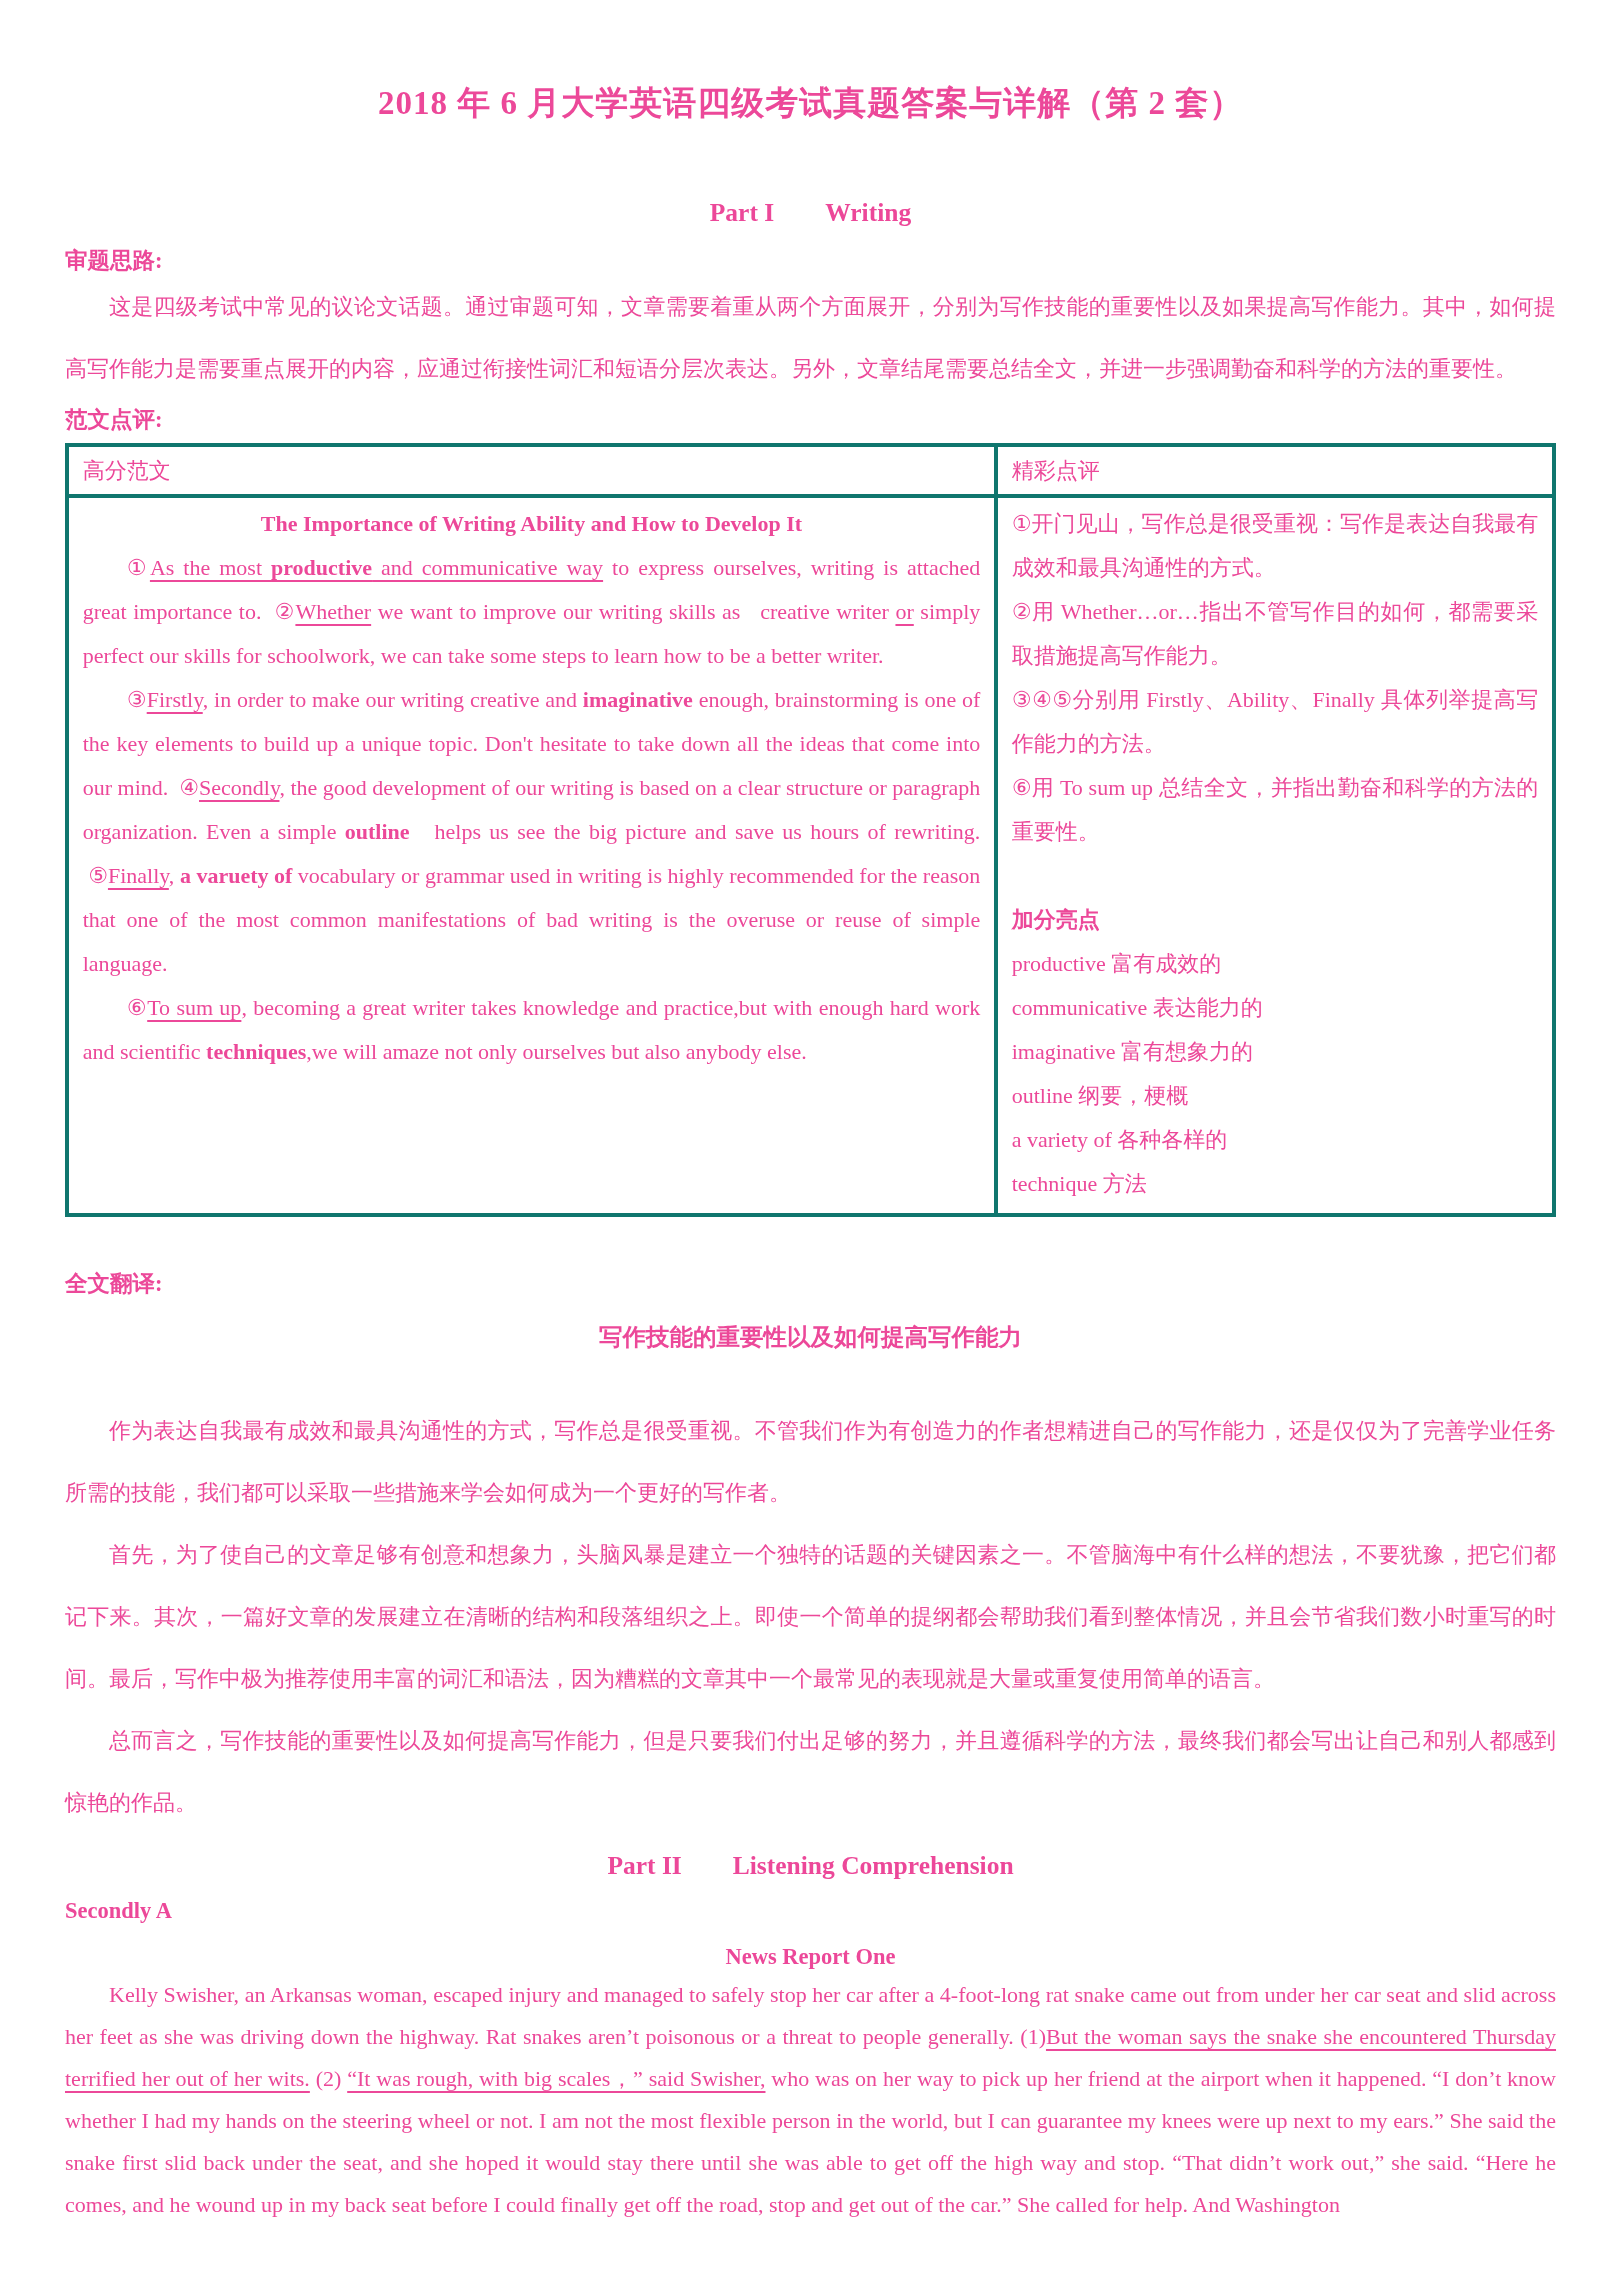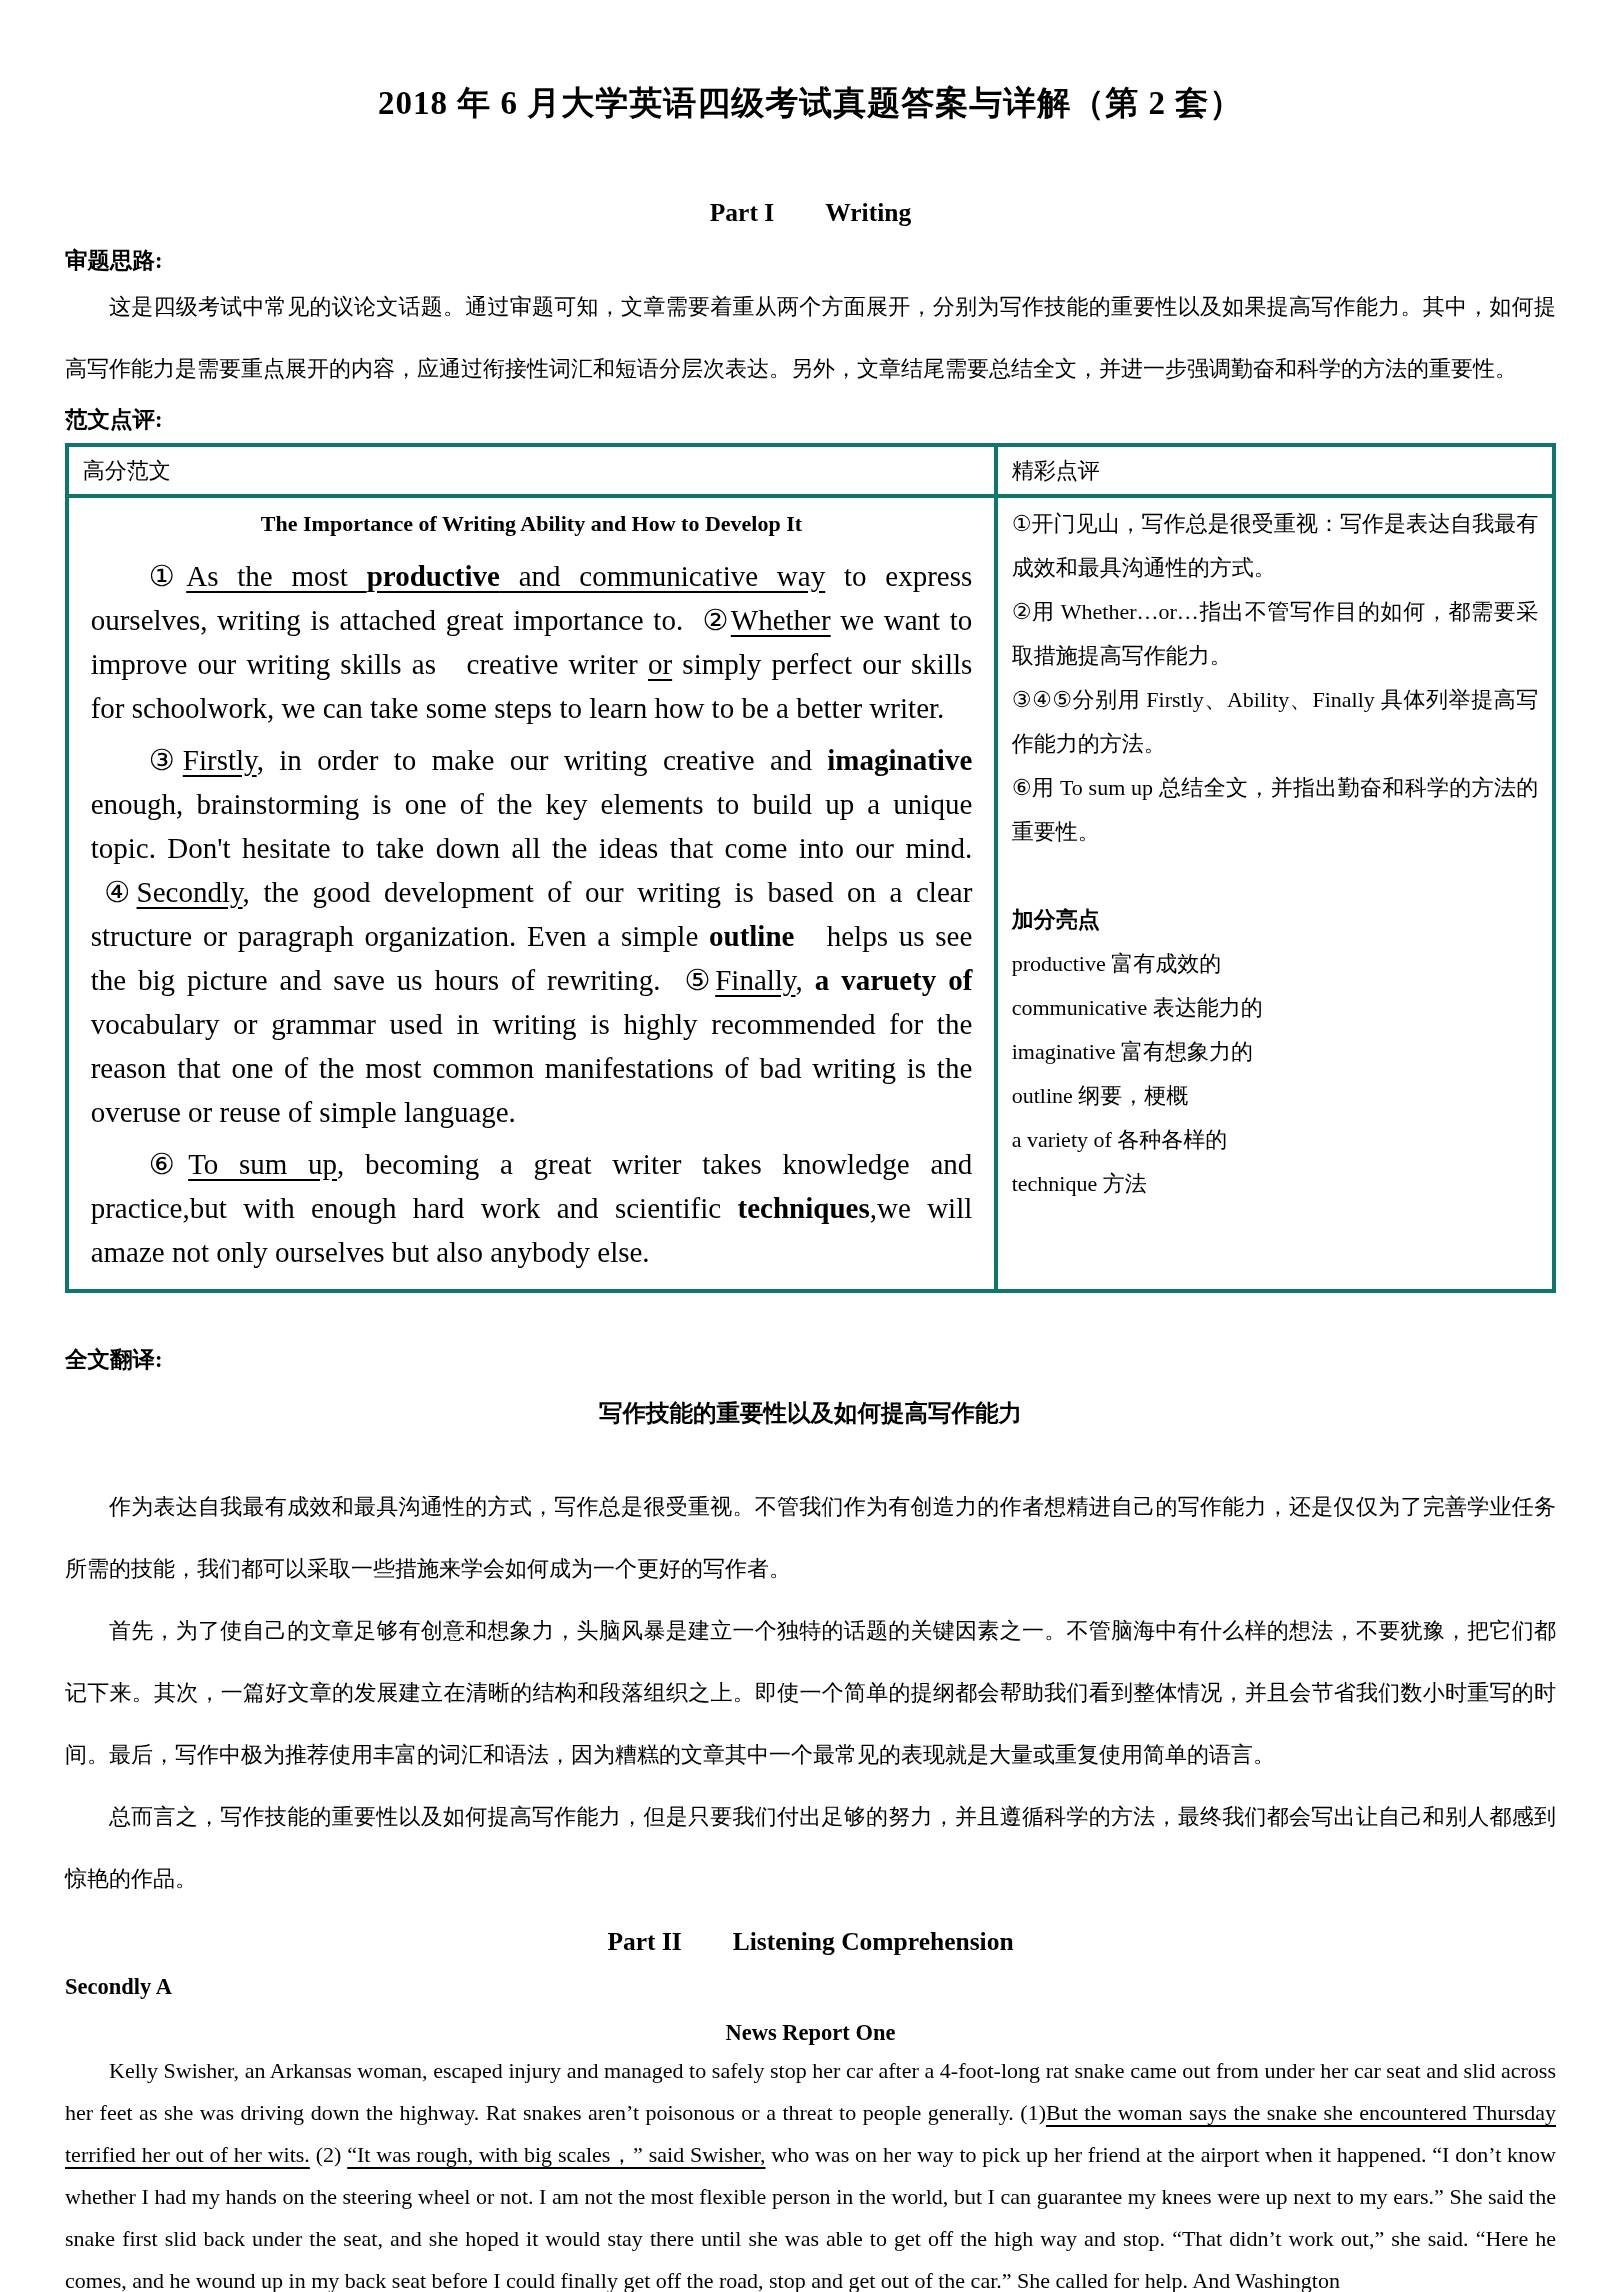--- a/index.html
+++ b/index.html
@@ -2,21 +2,21 @@
 <html><head>
 <meta charset="utf-8">
 <style>
   html,body{margin:0;padding:0;background:#888;}
   .page{
     position:relative;
     width:1621px;
     height:2293px;
     margin:0 auto;
     background:#ffffff;
-    color:#000000;
+    color:#ec4899;
     font-family:"Liberation Serif","DejaVu Serif","DejaVu Sans",serif;
     box-sizing:border-box;
     padding:57px 65px 47px 65px;
     overflow:hidden;
   }
   .doc-title{
     font-size:33px;
     font-weight:bold;
     text-align:center;
     margin:23.5px 0 0 0;
@@ -61,25 +61,25 @@
   }
   .col-essay{width:63%;}
   .col-comment{width:37%;}
   .essay-title{
     text-align:center;
     font-weight:bold;
     line-height:44px;
     margin:0;
   }
   .essay-p{
-    font-size:29px;
+    font-size:22px;
     line-height:44px;
     text-align:justify;
     text-indent:2em;
-    margin:8px;
+    margin:0;
   }
   .comment-p{
     font-size:22px;
     line-height:44px;
     text-align:justify;
     margin:0;
   }
   .highlights-label{
     font-weight:bold;
     line-height:44px;

